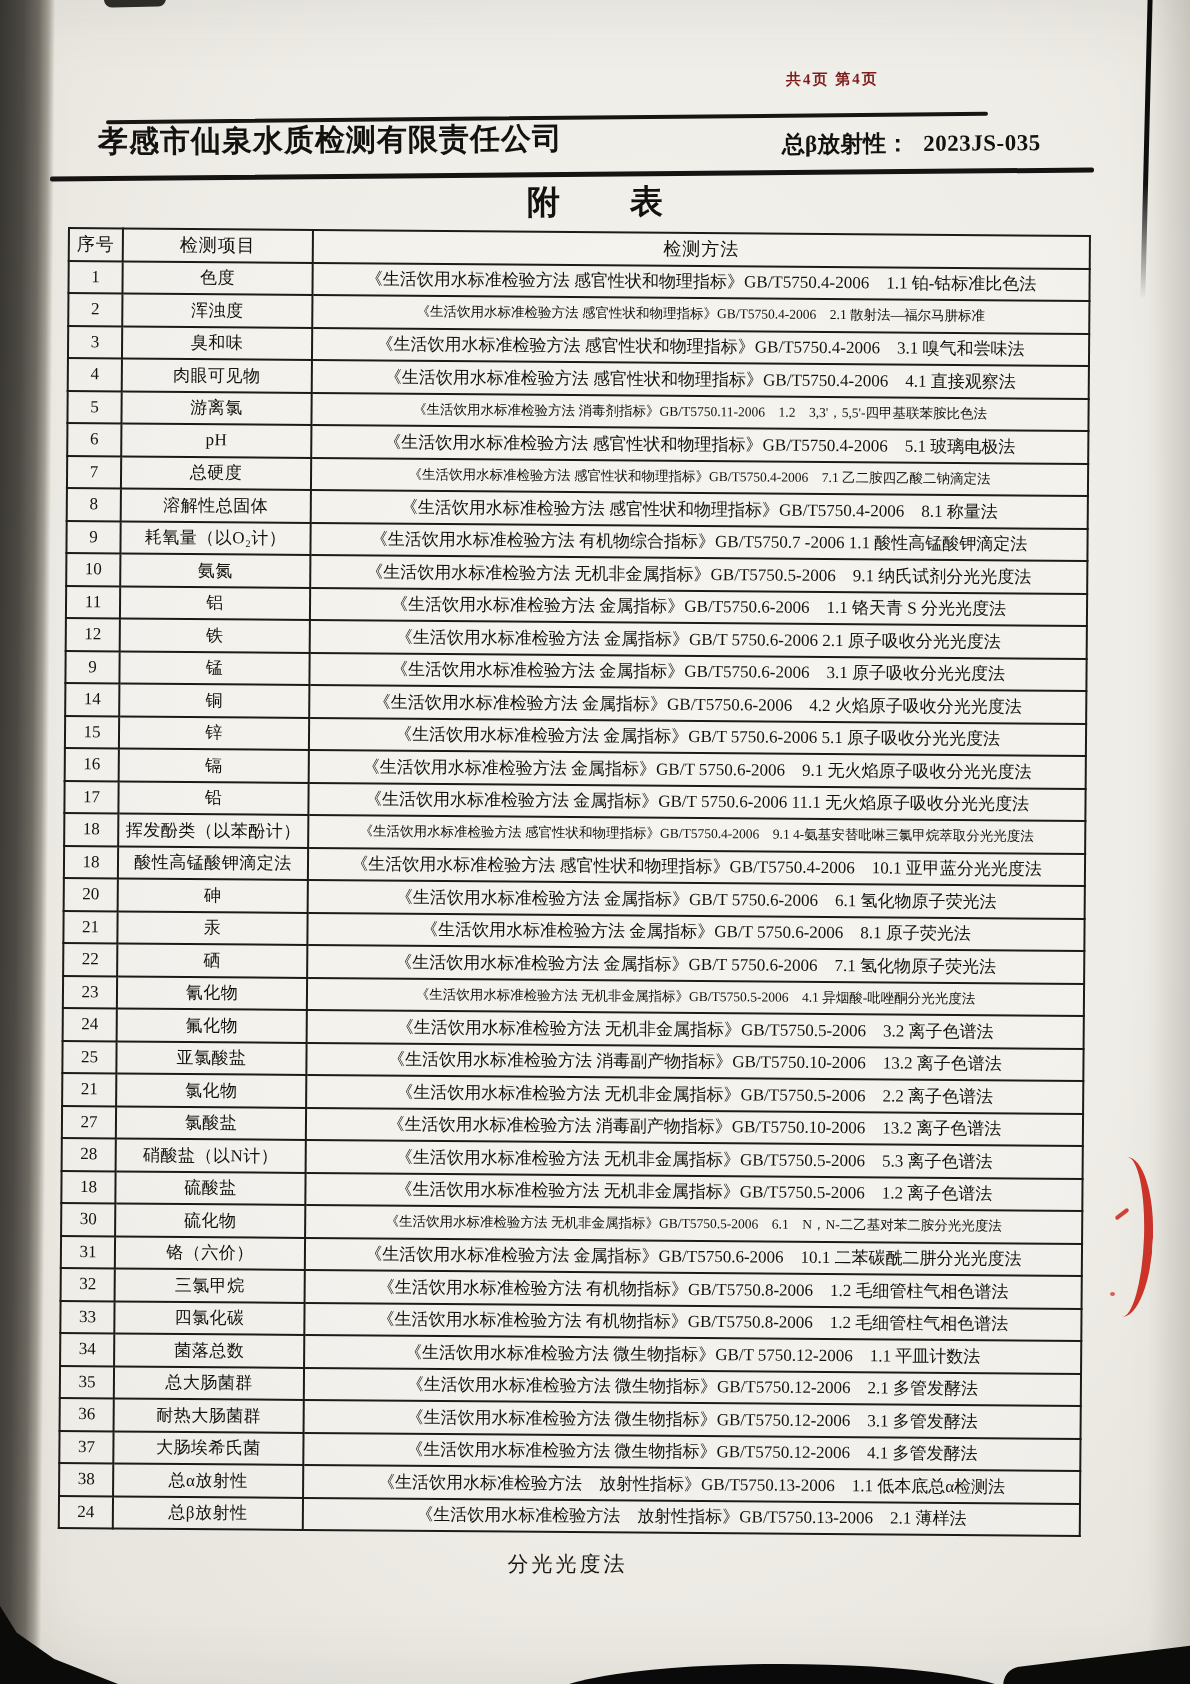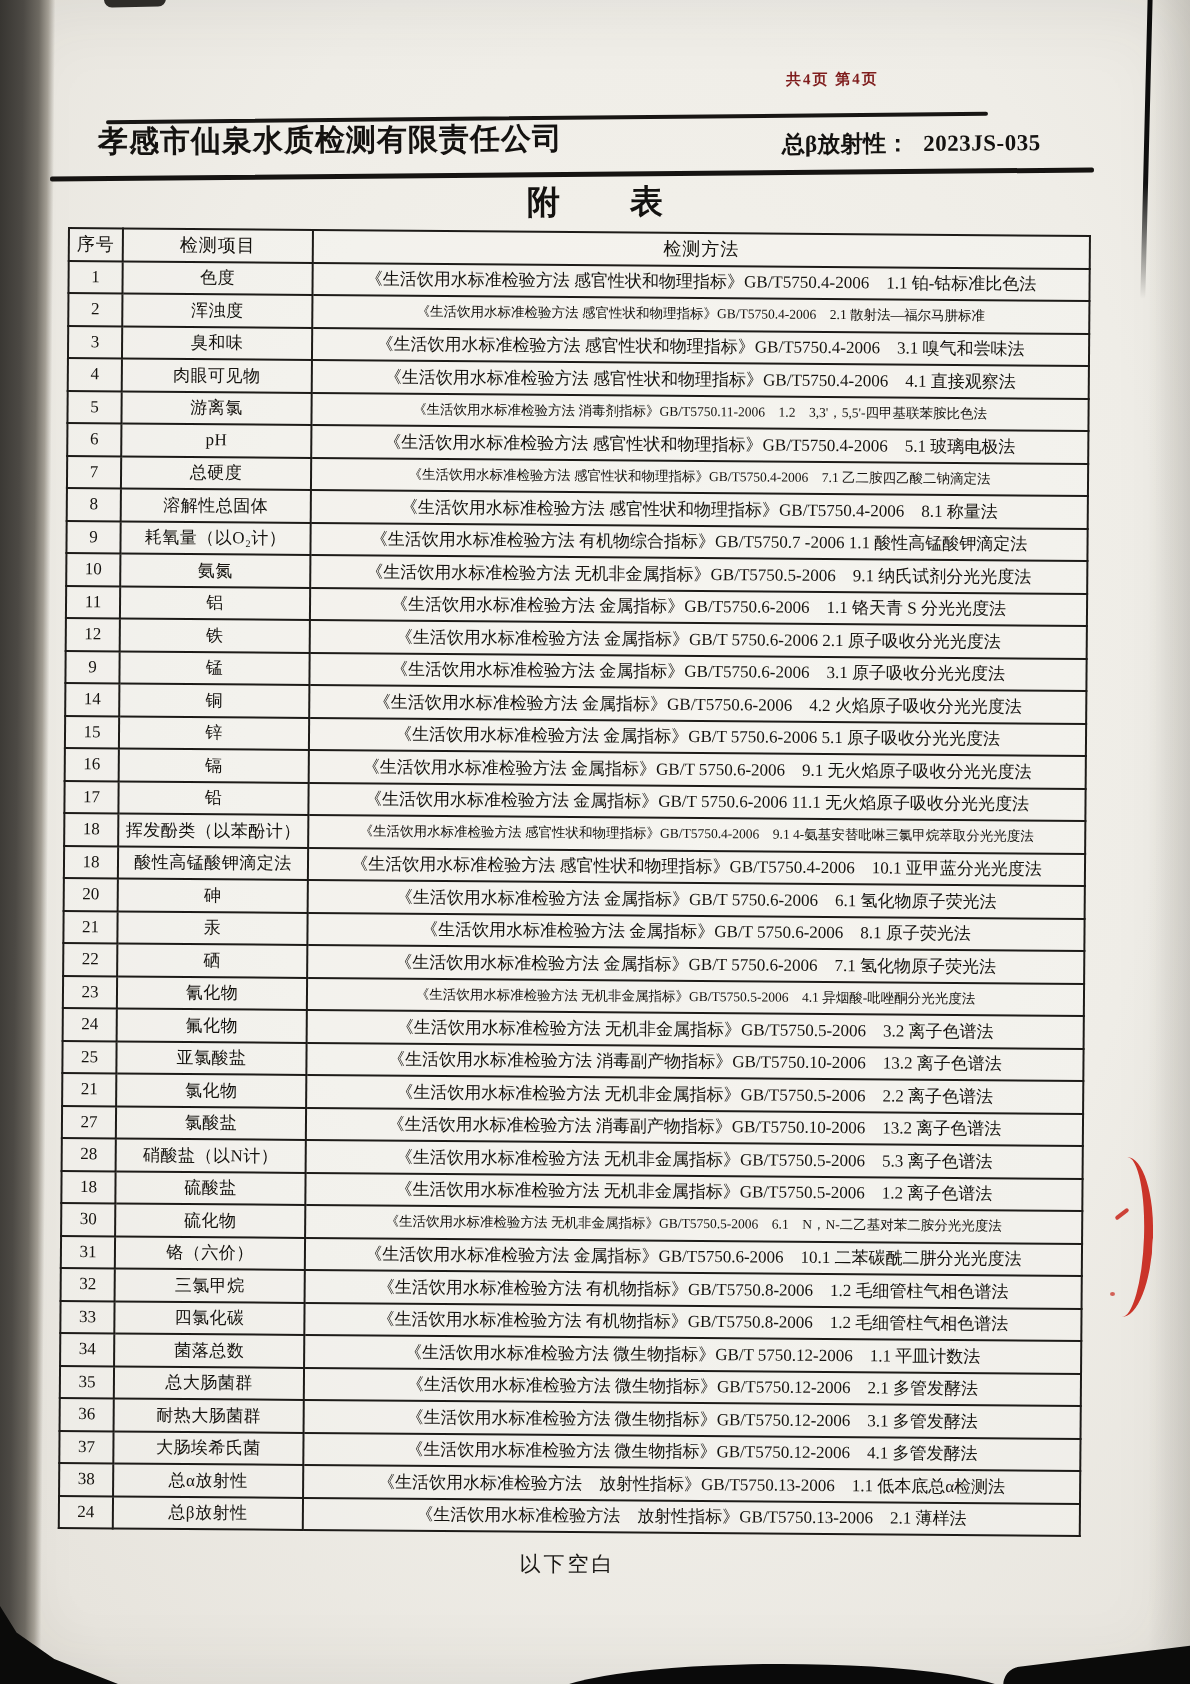--- a/index.html
+++ b/index.html
@@ -342,13 +342,13 @@
         </tr>
         <tr>
           <td>24</td>
           <td>总β放射性</td>
           <td>《生活饮用水标准检验方法　放射性指标》GB/T5750.13-2006　2.1 薄样法</td>
         </tr>
       </tbody>
   </table>
 </div>
 
-<div class="footer-note">以下空白</div>
+<div class="footer-note">分光光度法</div>
 
 </body></html>

